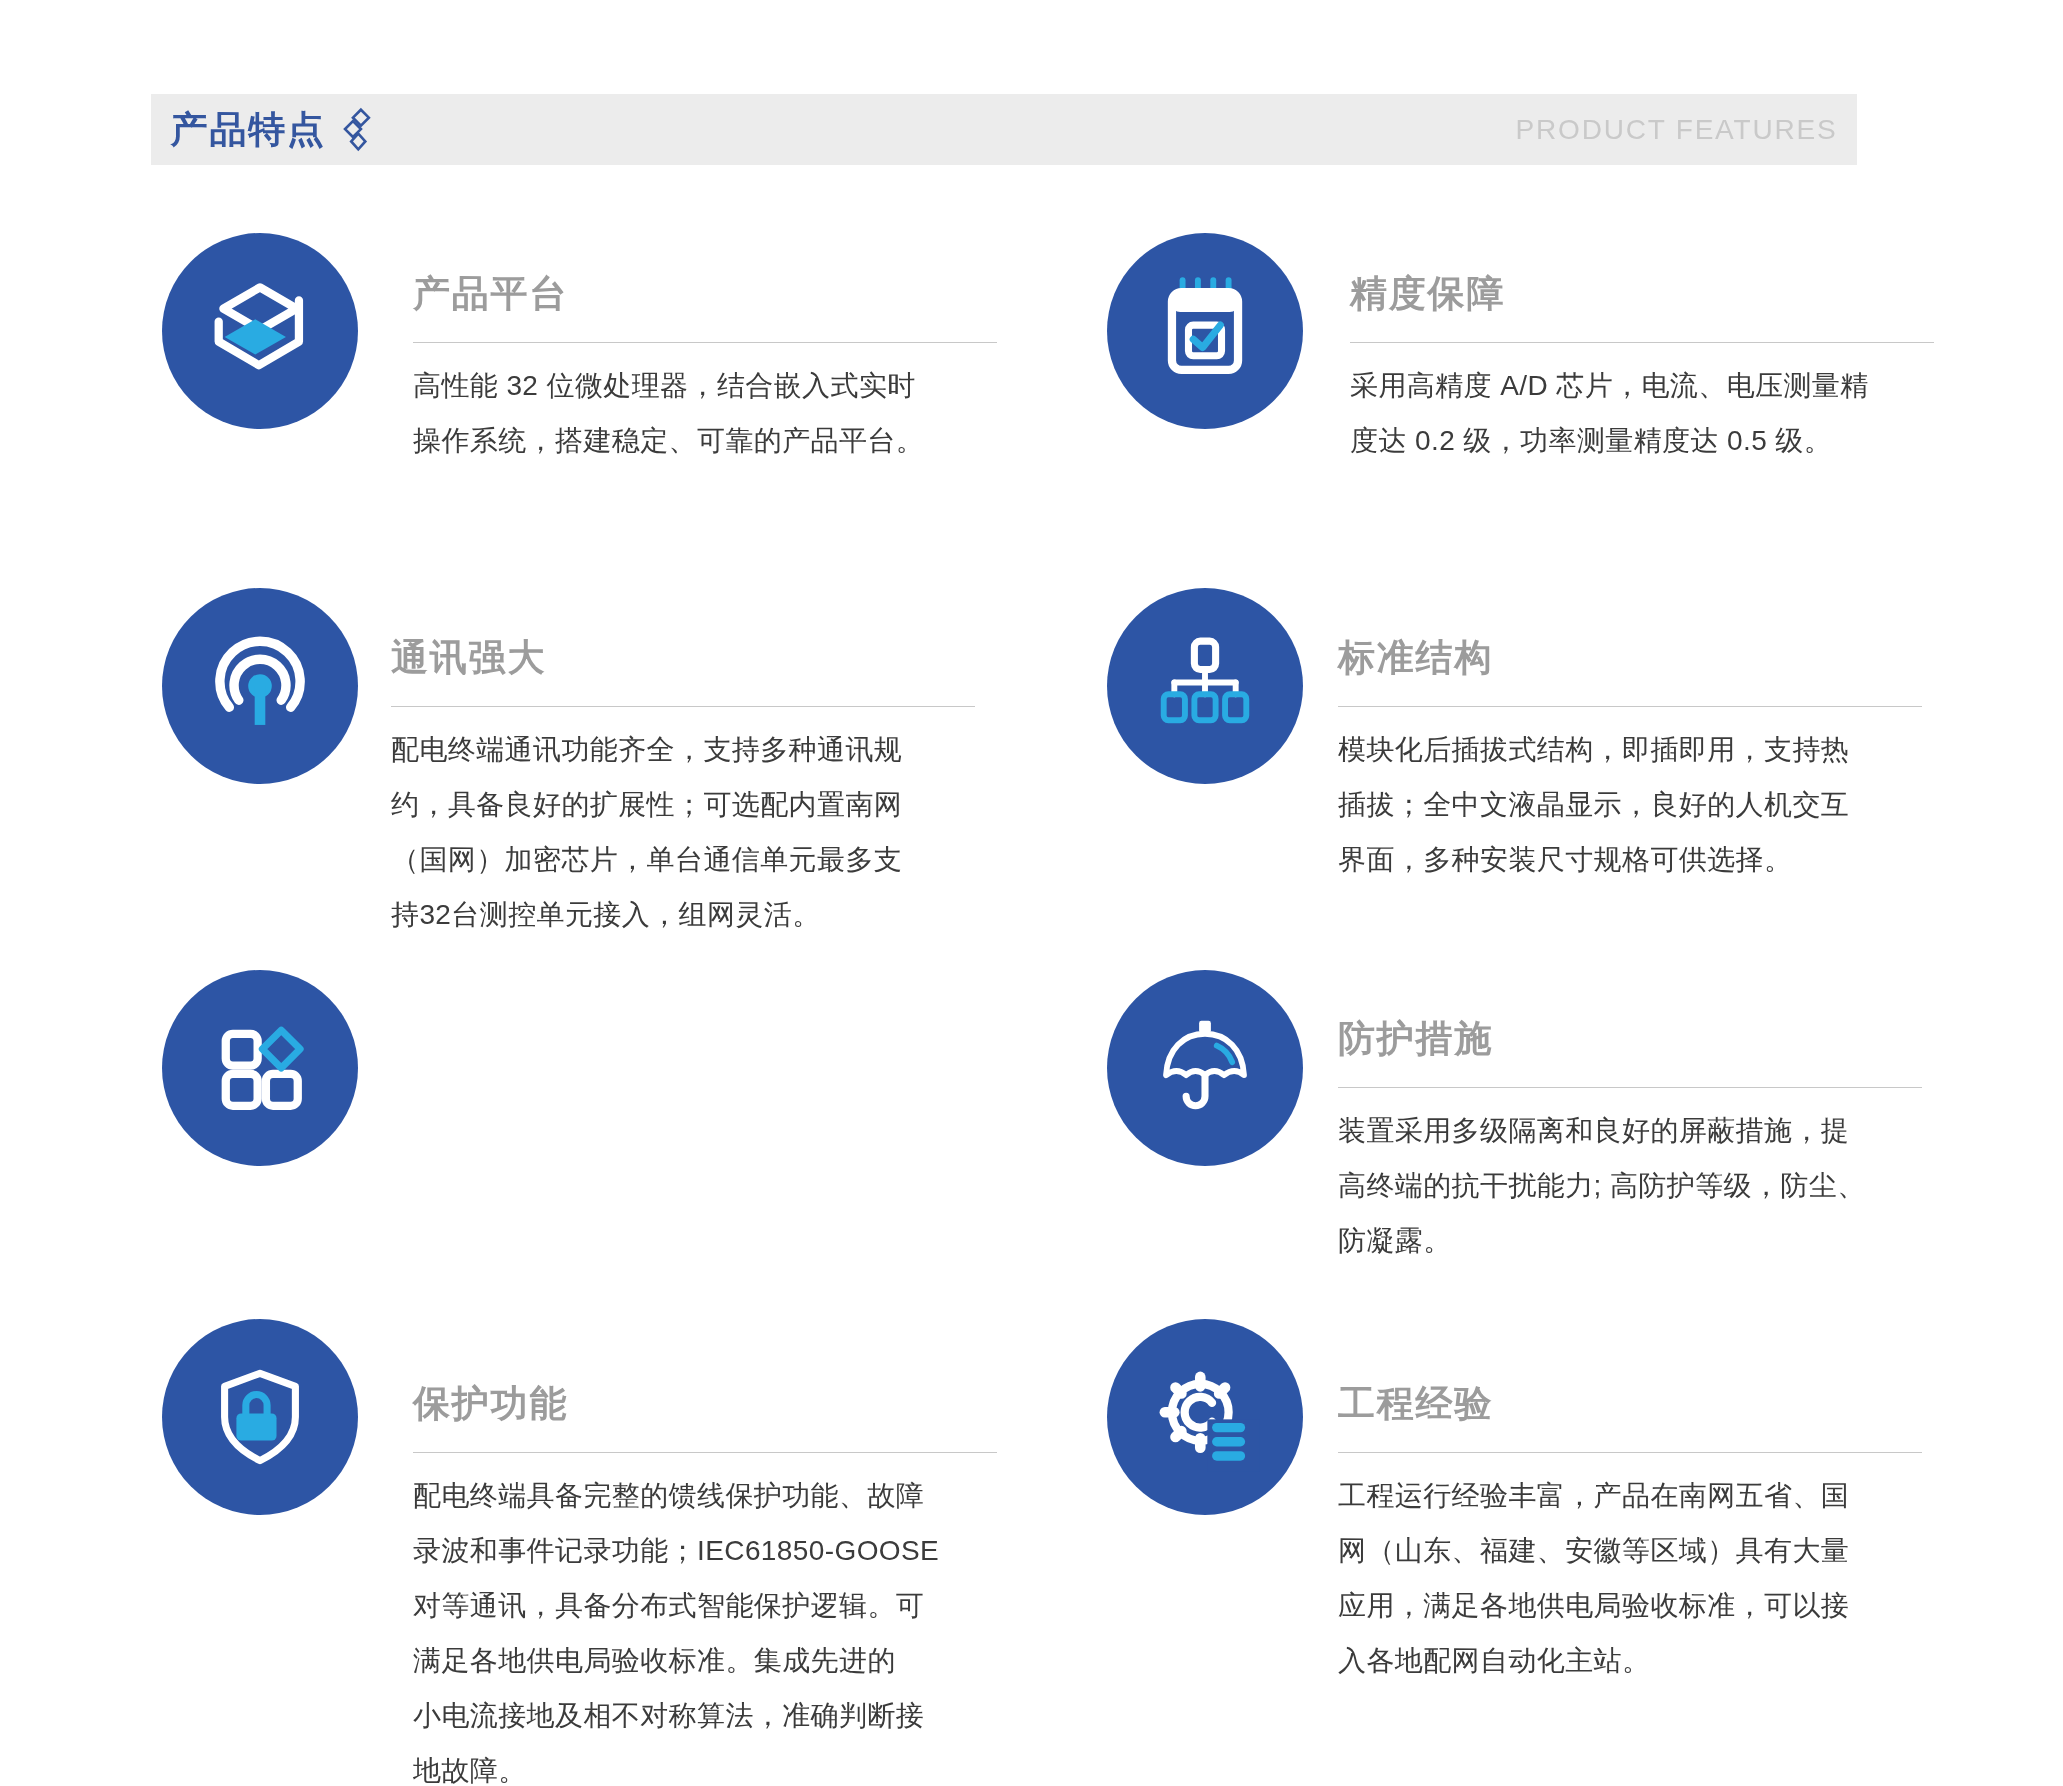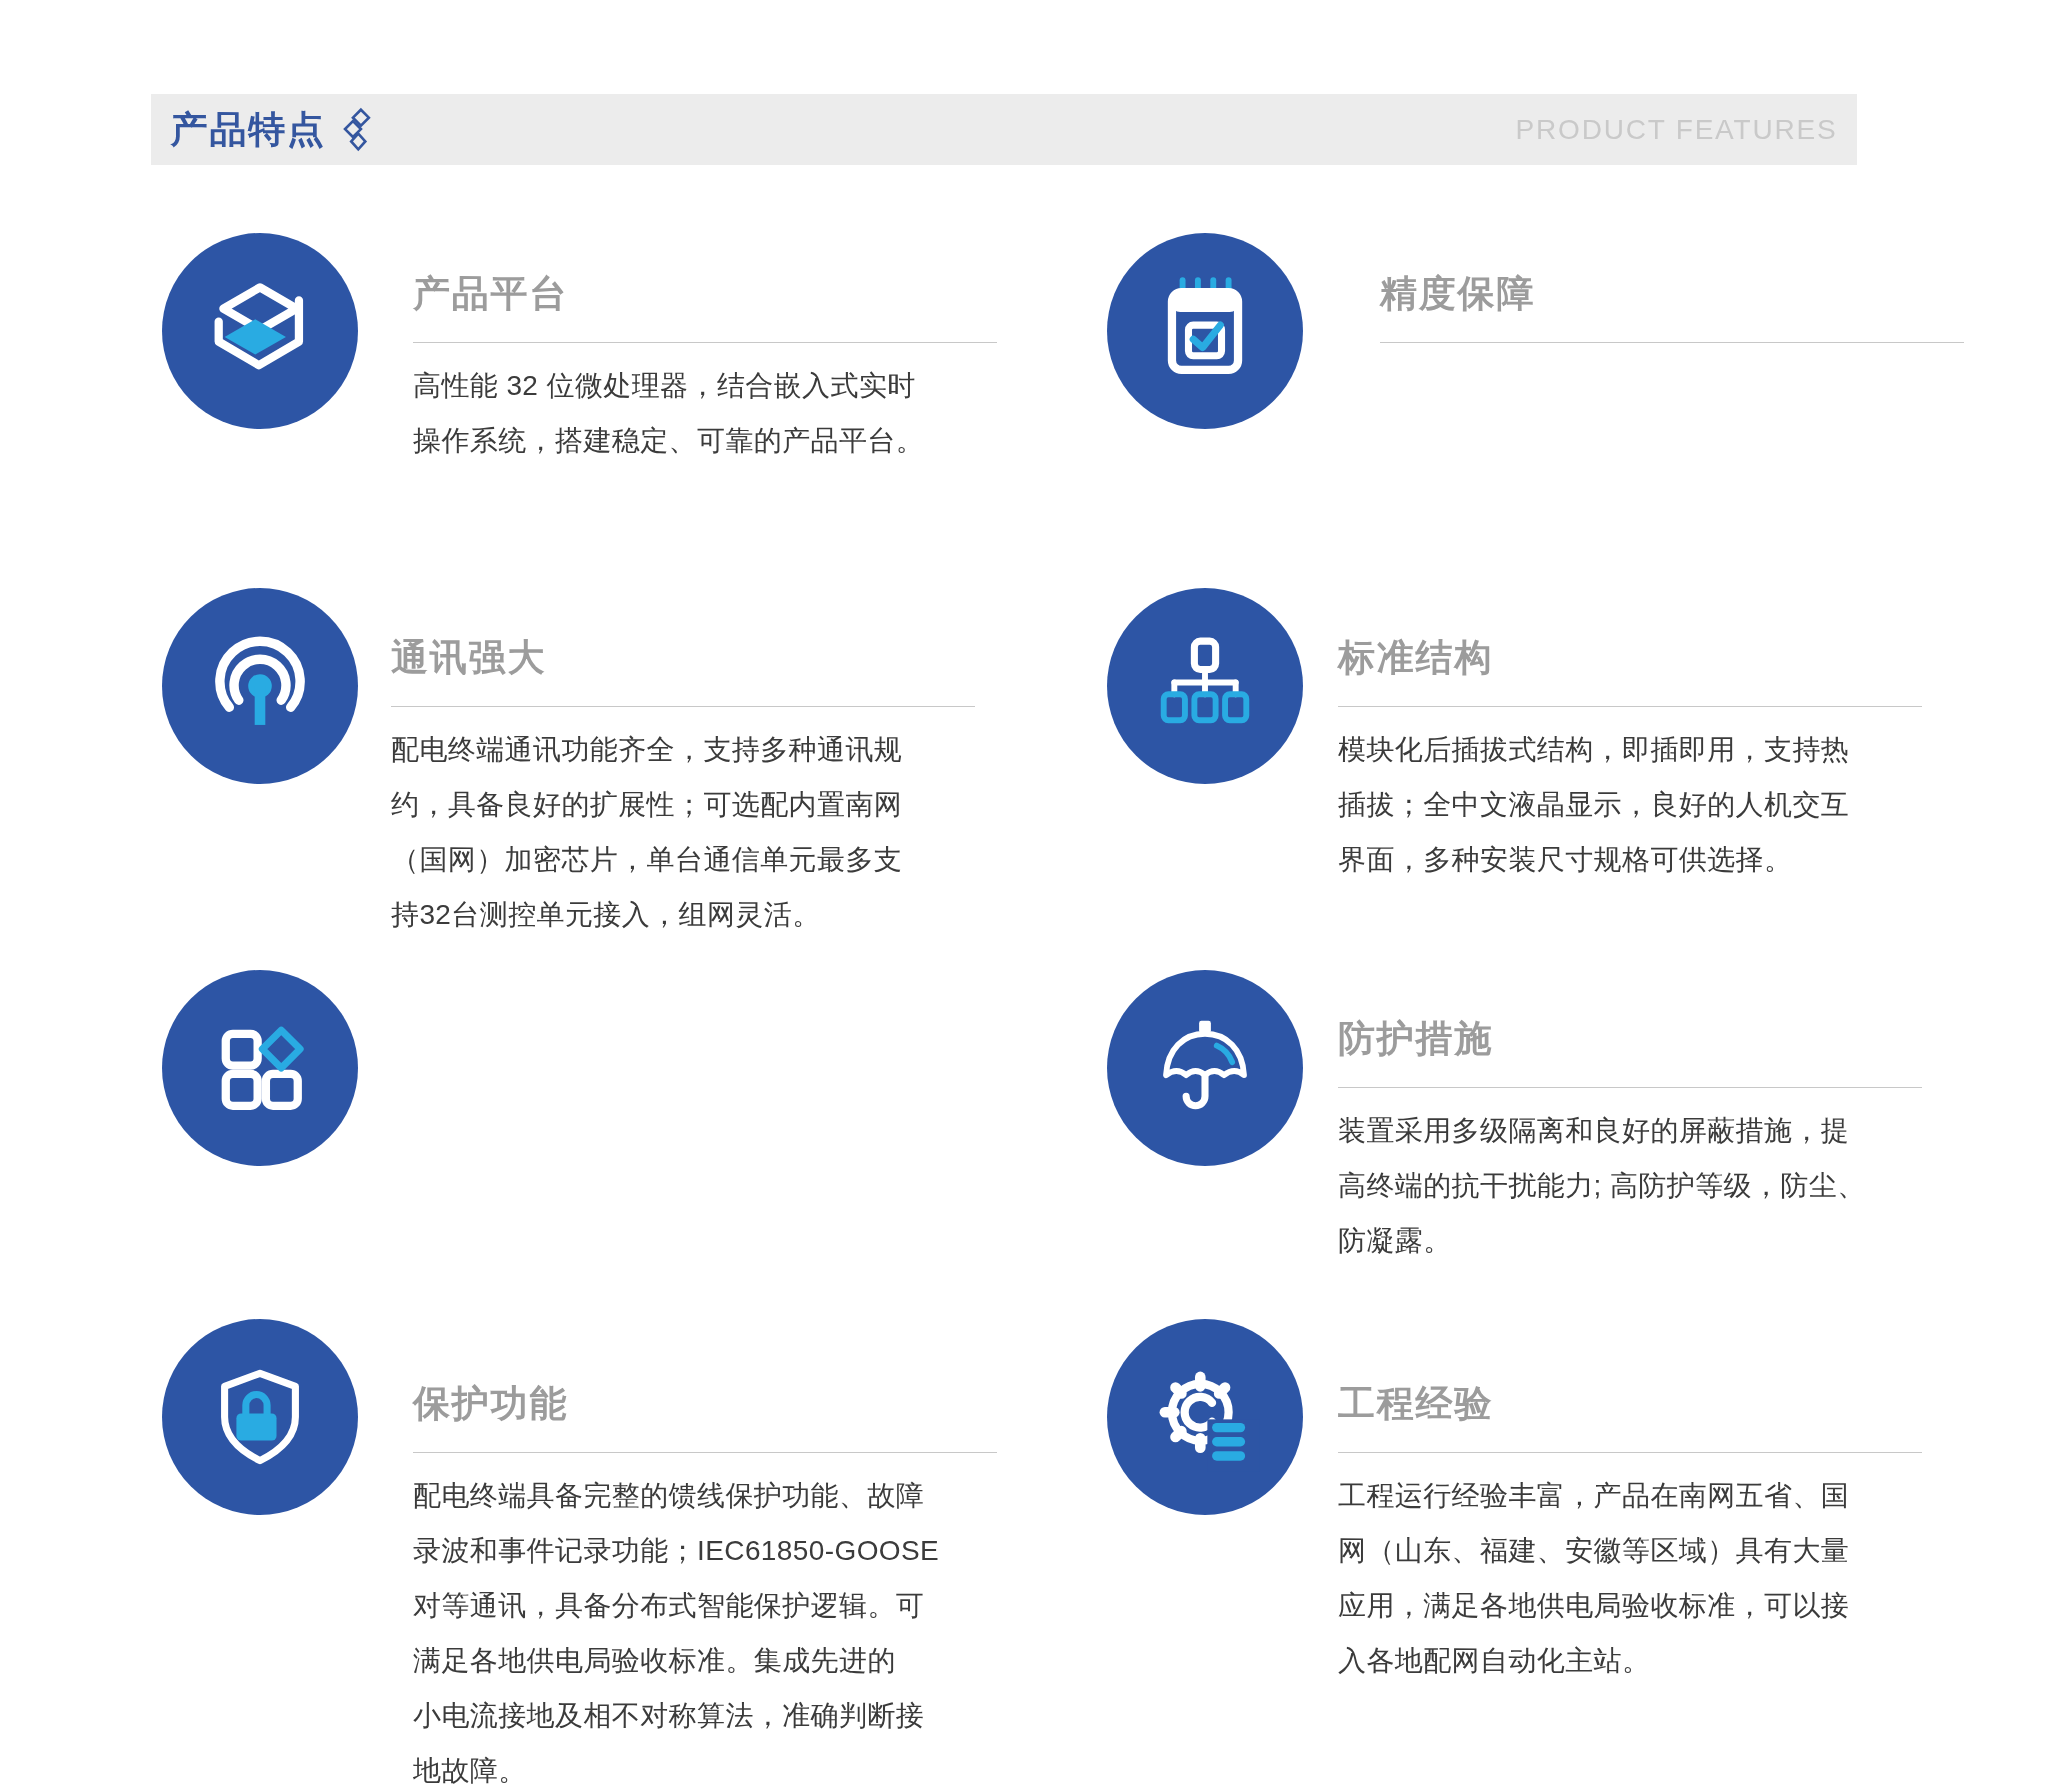--- a/index.html
+++ b/index.html
@@ -134,23 +134,25 @@
         <line x1="44" y1="7" x2="44" y2="19"></line>
         <line x1="57" y1="7" x2="57" y2="19"></line>
         <line x1="70" y1="7" x2="70" y2="19"></line>
       </g>
       <rect x="22" y="17" width="56" height="66" rx="8" fill="none" stroke="#ffffff" stroke-width="7"></rect>
       <rect x="22" y="17" width="56" height="17" rx="7" fill="#ffffff"></rect>
       <rect x="36" y="45" width="28" height="26" rx="4" fill="none" stroke="#ffffff" stroke-width="6"></rect>
       <polyline points="40,57 48,64 63,45" fill="none" stroke="#29abe2" stroke-width="6" stroke-linecap="round" stroke-linejoin="round"></polyline>
     </svg>
   </div>
-  <div class="feature-text" style="left:1380px;top:228px;">
+  <div class="feature-text" style="left:1350px;top:228px;">
     <div class="feature-title">精度保障</div>
     <div class="feature-divider"></div>
+    <div class="feature-body">采用高精度 A/D 芯片，电流、电压测量精
+度达 0.2 级，功率测量精度达 0.5 级。</div>
   </div>
 
   <div class="icon-circle" style="left:1107px;top:588px;">
     <svg width="118" height="118" viewBox="0 0 100 100">
       <rect x="41" y="12" width="18" height="24" rx="5" fill="none" stroke="#ffffff" stroke-width="6"></rect>
       <g stroke="#ffffff" stroke-width="5" fill="none" stroke-linecap="round">
         <line x1="50" y1="36" x2="50" y2="47"></line>
         <line x1="24" y1="47" x2="76" y2="47"></line>
         <line x1="24" y1="47" x2="24" y2="57"></line>
         <line x1="50" y1="47" x2="50" y2="57"></line>

